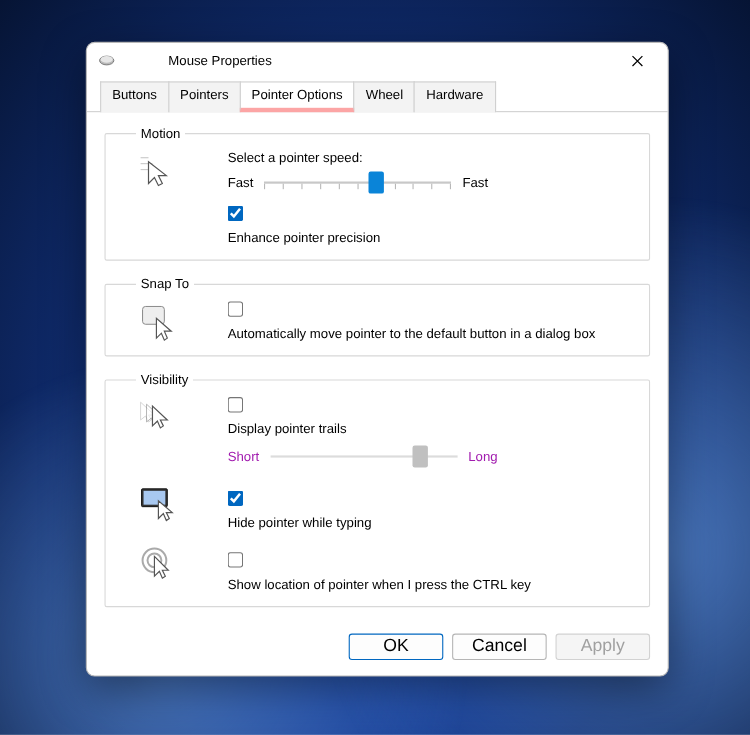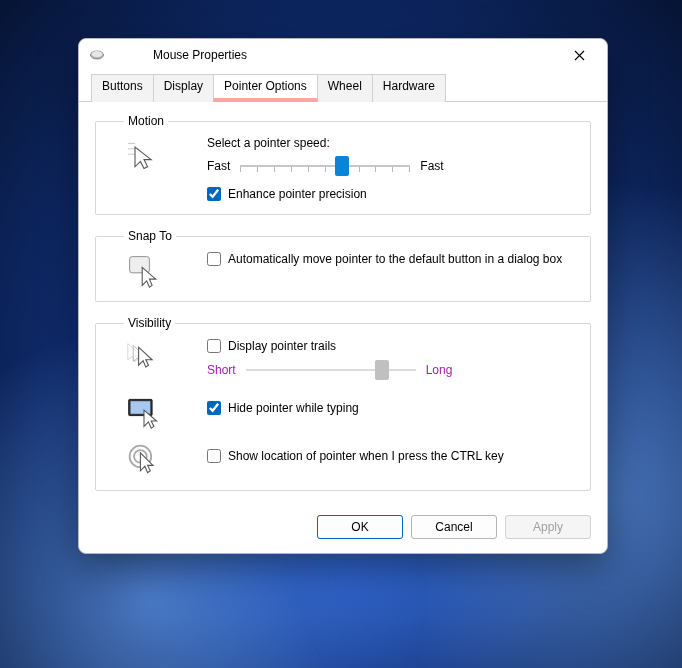--- a/index.html
+++ b/index.html
@@ -108,32 +108,32 @@
   .slider .ticks span { width:1px; height:5px; background:#b8b8b8; }
   .slider .thumb {
     position:absolute; top:0; width:14px; height:20px;
     background:#0a84d8; border-radius:2px;
     transform:translateX(-50%);
   }
   .slider.disabled .track { background:#dcdcdc; }
   .slider.disabled .thumb { background:#c0c0c0; }
   .label-muted { color:#a21caf;text-align:center; }
 
-  label.chk { display:flex; align-items:flex-start; gap:7px; font-size:12px; line-height:1.35; }
+  label.chk { display:flex; align-items:flex-start; gap:7px; font-size:12px; line-height:1.35;flex-direction:column; }
   label.chk input { margin:0; width:14px; height:14px; flex:0 0 14px; margin-top:1px; }
   input[type=checkbox] { accent-color:#0067c0; }
 
   .button-row {
     display:flex; justify-content:flex-end; gap:8px;
     padding: 0 16px 14px 16px;
   }
   .btn {
     min-width:86px; height:24px;
     border:1px solid #b5b5b5; background:#fdfdfd;
-    border-radius:3px; font-size:12px;
+    border-radius:3px; font-size:16px;
     display:flex; align-items:center; justify-content:center;
     cursor:default;
   }
   .btn.default { border-color:#0067c0; }
   .btn.disabled { color:#a0a0a0; border-color:#d2d2d2; background:#f5f5f5; }
 
   svg.ic { width:36px; height:36px; }
 </style>
 </head>
 <body>
@@ -150,21 +150,21 @@
     <span class="title">Mouse Properties</span>
     <div class="close">
       <svg width="11" height="11" viewBox="0 0 11 11">
           <path d="M1 1 L10 10 M10 1 L1 10" stroke="#000" stroke-width="1.1"></path>
         </svg>
     </div>
   </div>
 
   <div class="tabs">
     <div class="tab">Buttons</div>
-    <div class="tab">Display</div>
+    <div class="tab">Pointers</div>
     <div class="tab active">Pointer Options</div>
     <div class="tab">Wheel</div>
     <div class="tab">Hardware</div>
   </div>
 
   <div class="content">
 
     <fieldset class="group">
       <legend>Motion</legend>
       <div class="row">

